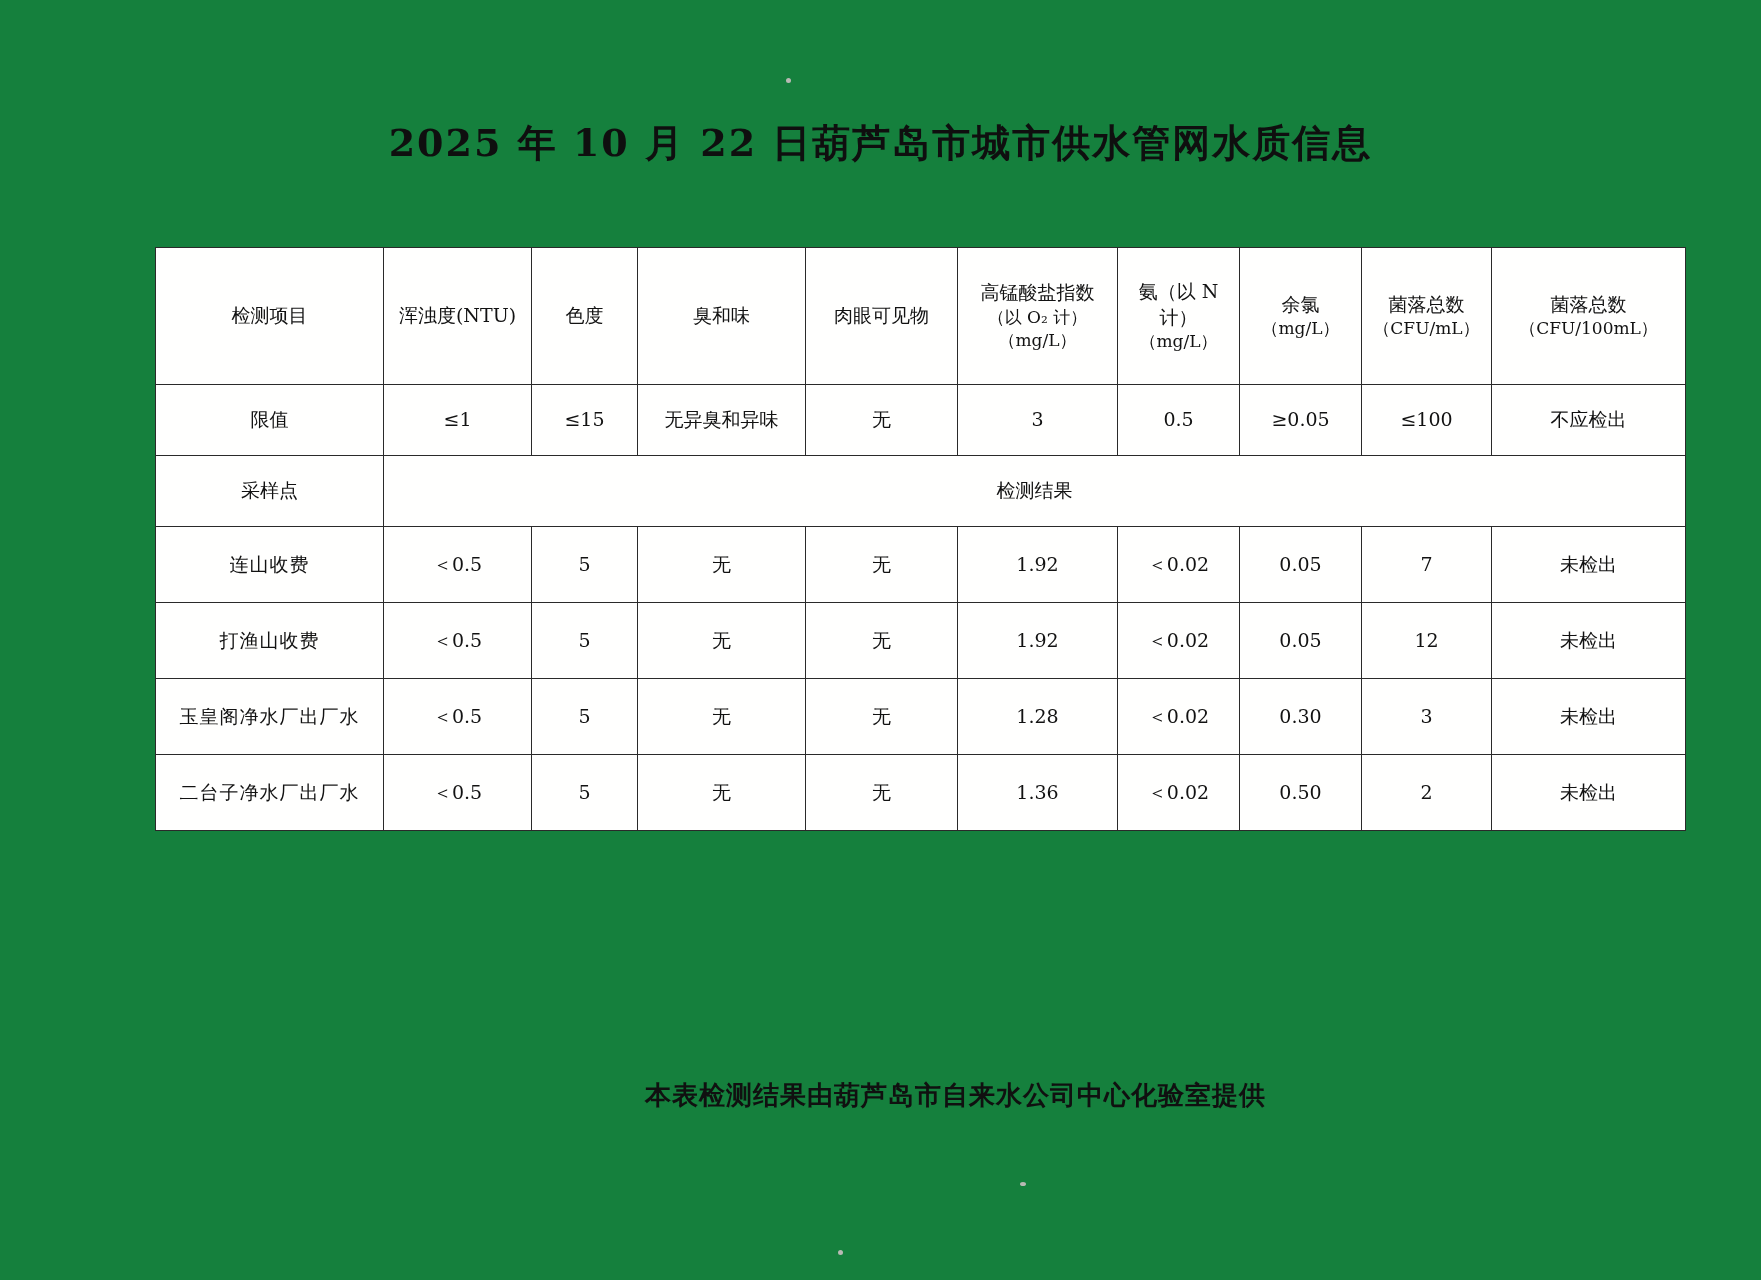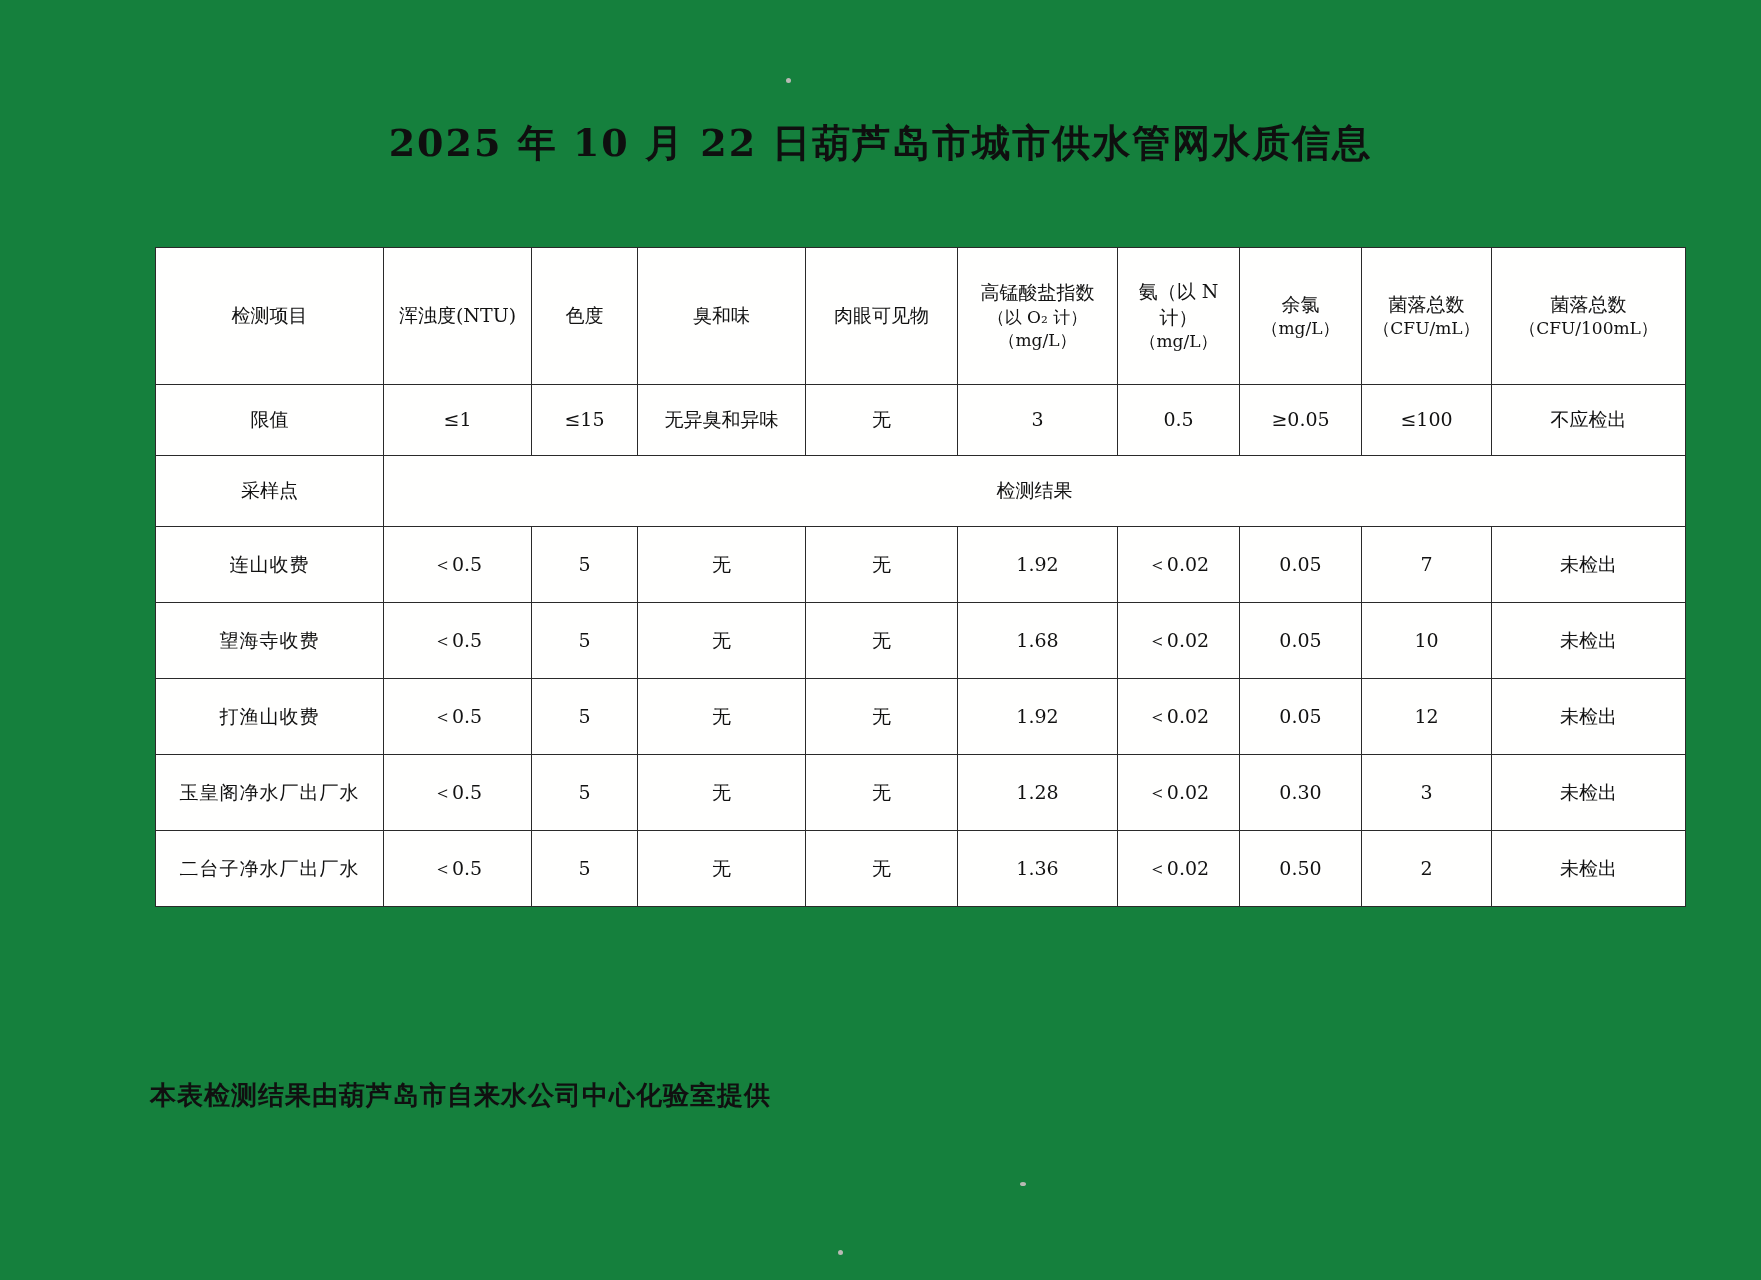--- a/index.html
+++ b/index.html
@@ -83,20 +83,21 @@
   .col-chlorine { width: 122px; }
   .col-colony { width: 130px; }
   .col-coliform { width: 194px; }
   .unit-line { display: block; font-size: 17px; }
   .hdr-main { display: block; font-size: 19px; }
   .footnote {
     position: absolute;
     left: 0;
     top: 1078px;
     width: 1761px;
+    text-align: center;
     font-size: 26px;
     font-weight: bold;
     letter-spacing: 1px;
     padding-left: 150px;
     box-sizing: border-box;
     color: #101010;
   }
   .site-name { letter-spacing: 1px; }
 </style>
 </head>
@@ -178,32 +179,20 @@
         <td>无</td>
         <td>无</td>
         <td>1.92</td>
         <td>＜0.02</td>
         <td>0.05</td>
         <td>7</td>
         <td>未检出</td>
       </tr>
 
 
-      <tr class="data-row">
-        <td class="site-name">望海寺收费</td>
-        <td>＜0.5</td>
-        <td>5</td>
-        <td>无</td>
-        <td>无</td>
-        <td>1.68</td>
-        <td>＜0.02</td>
-        <td>0.05</td>
-        <td>10</td>
-        <td>未检出</td>
-      </tr>
 
       <tr class="data-row">
         <td class="site-name">打渔山收费</td>
         <td>＜0.5</td>
         <td>5</td>
         <td>无</td>
         <td>无</td>
         <td>1.92</td>
         <td>＜0.02</td>
         <td>0.05</td>

